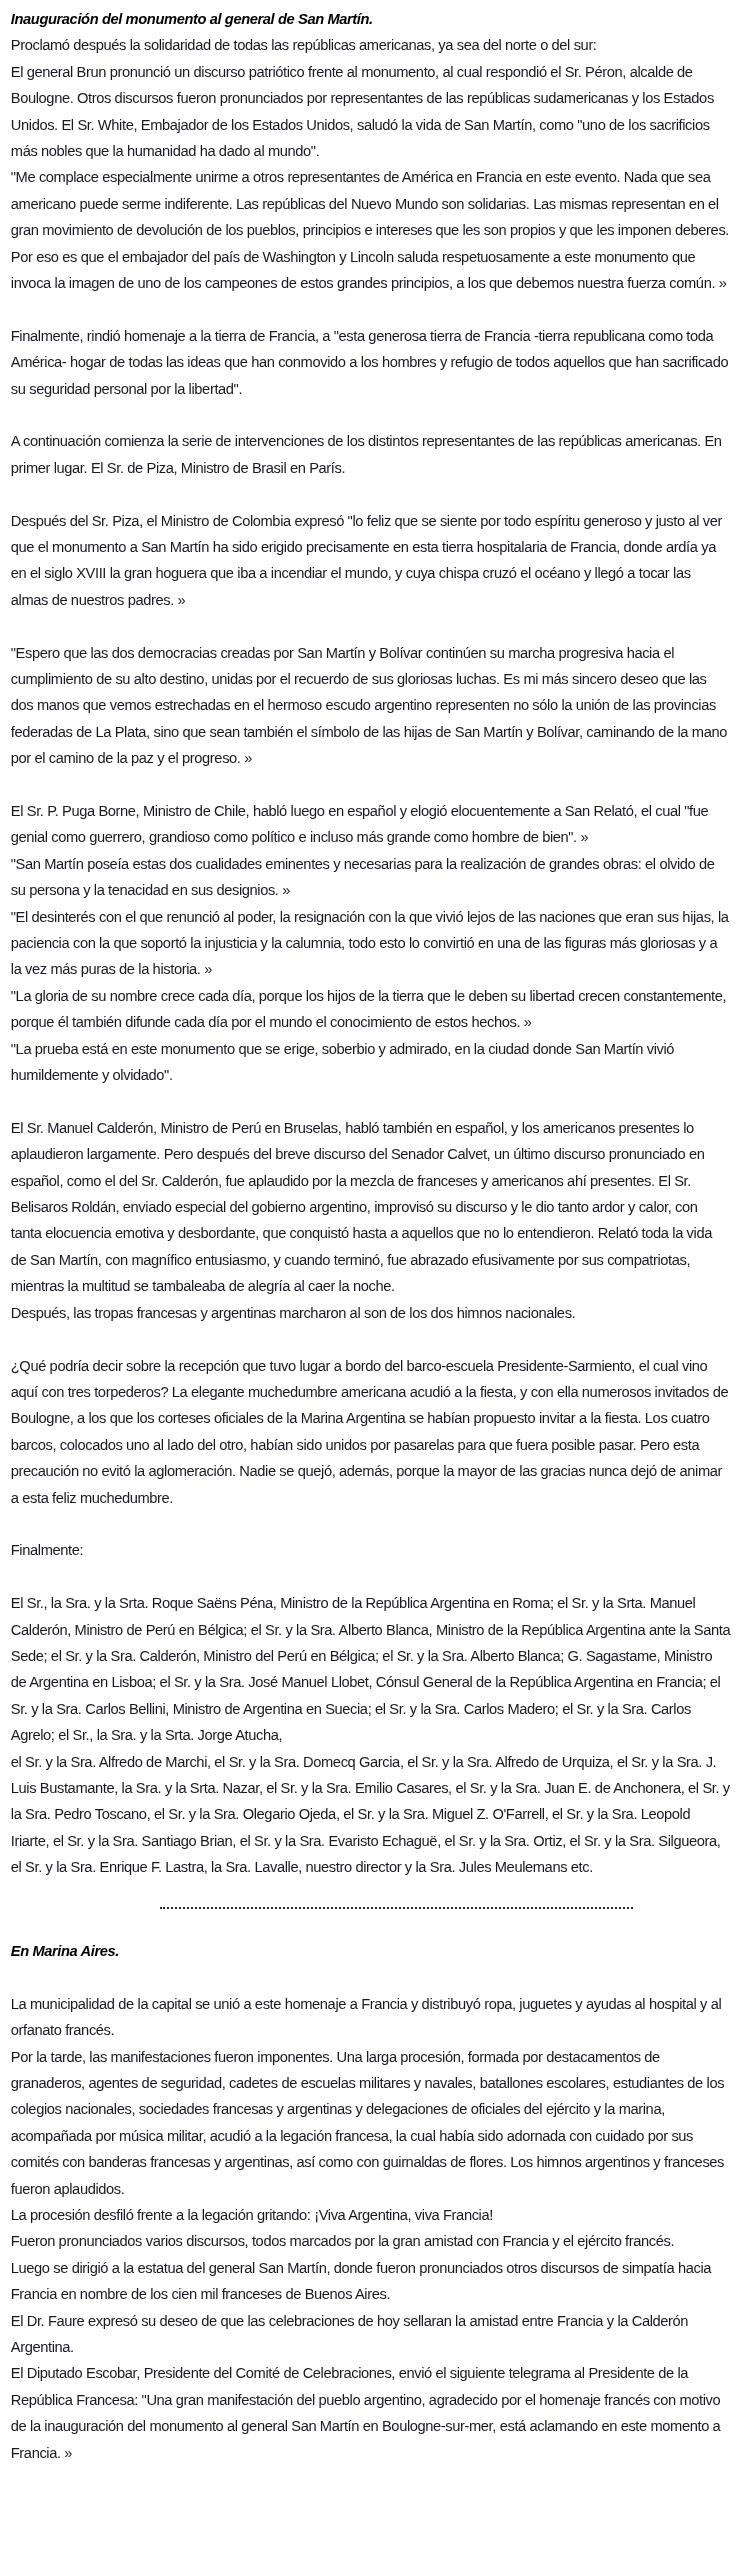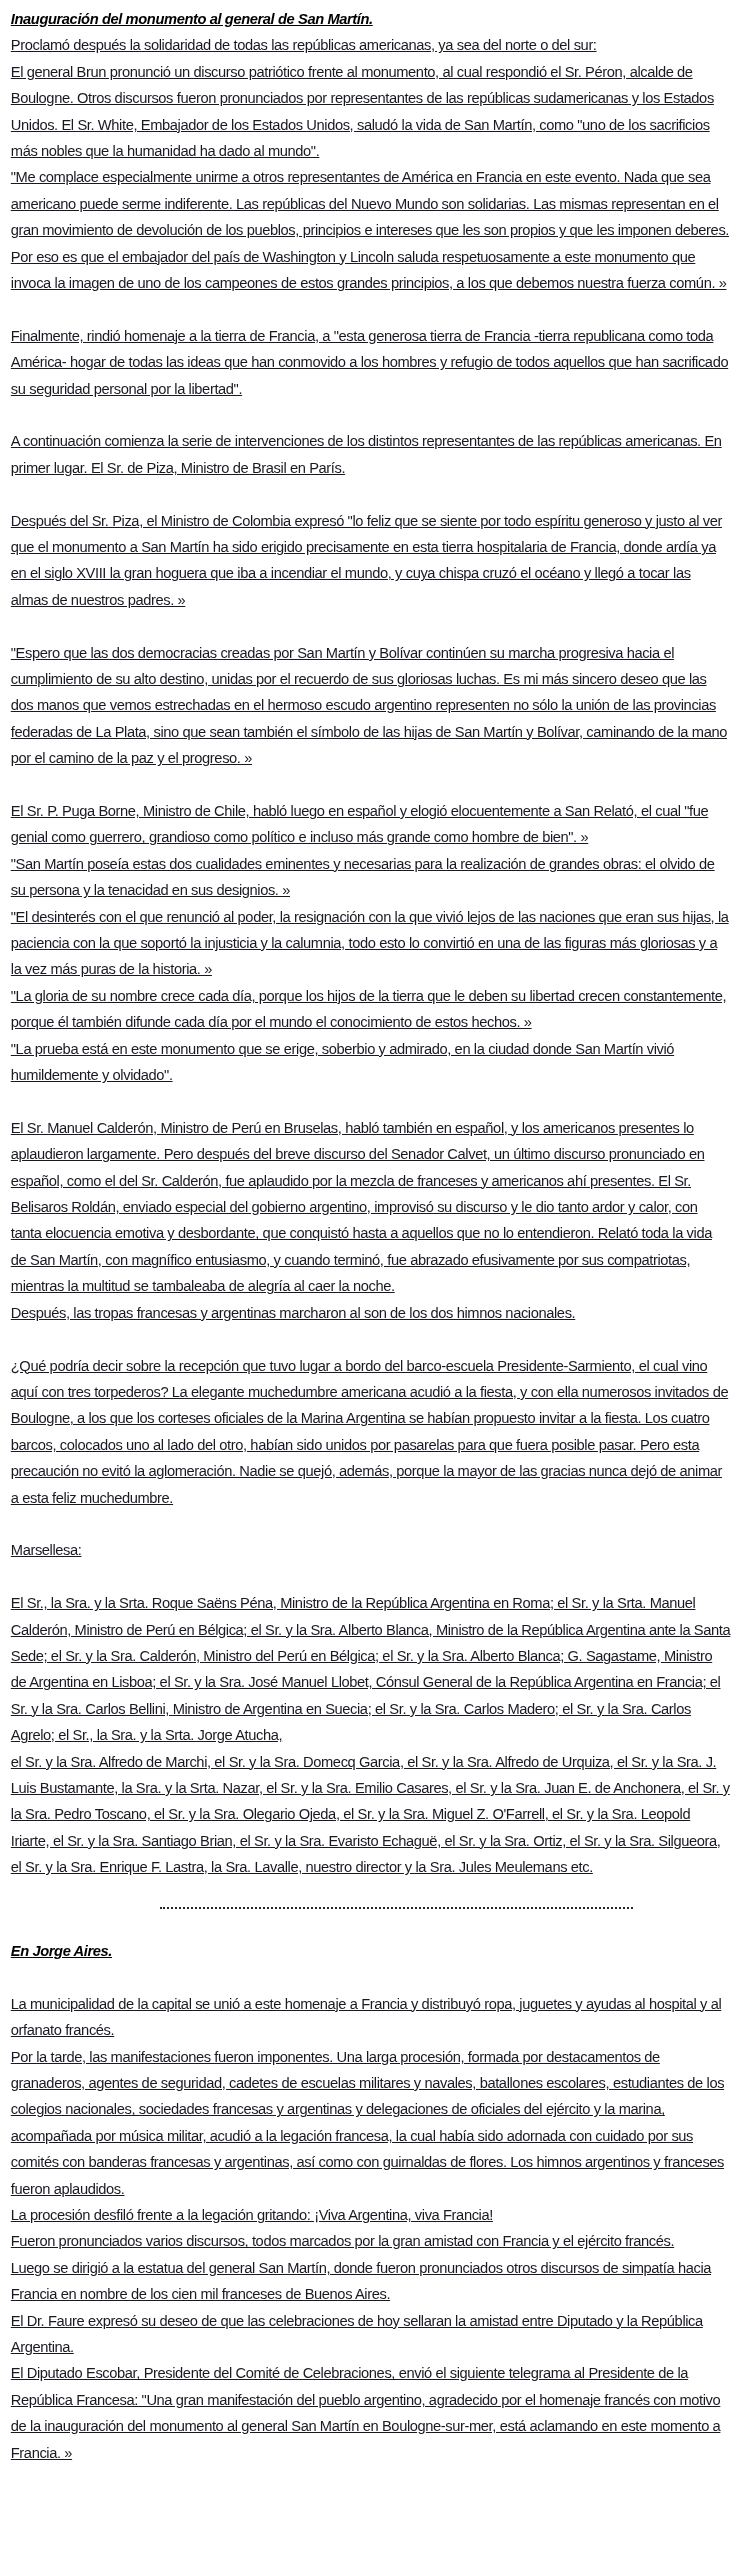--- a/index.html
+++ b/index.html
@@ -8,21 +8,21 @@
     min-height: 2576px;
     box-sizing: border-box;
     padding: 5.9px 12.7px 23.5px 10.8px;
     font-family: "Liberation Sans", "DejaVu Sans", sans-serif;
     font-size: 14.7px;
     line-height: 26.4px;
     letter-spacing: -0.4px;
     color: #191923;
     background: #ffffff;
   }
-  .page p { margin: 0; text-decoration: underline; }
+  .page p { margin: 0; }
   .doc-title {
     font-weight: bold;
     font-style: italic;
     color: #000000;
     margin: 0 0 25.4px 0;
   }
   .block { margin: 0 0 26.4px 0; }
   .block:last-child { margin-bottom: 0; }
   .subheading p {
     font-weight: bold;
@@ -76,39 +76,39 @@
   <div class="block">
     <p>El Sr. Manuel Calderón, Ministro de Perú en Bruselas, habló también en español, y los americanos presentes lo aplaudieron largamente. Pero después del breve discurso del Senador Calvet, un último discurso pronunciado en español, como el del Sr. Calderón, fue aplaudido por la mezcla de franceses y americanos ahí presentes. El Sr. Belisaros Roldán, enviado especial del gobierno argentino, improvisó su discurso y le dio tanto ardor y calor, con tanta elocuencia emotiva y desbordante, que conquistó hasta a aquellos que no lo entendieron. Relató toda la vida de San Martín, con magnífico entusiasmo, y cuando terminó, fue abrazado efusivamente por sus compatriotas, mientras la multitud se tambaleaba de alegría al caer la noche.</p>
     <p>Después, las tropas francesas y argentinas marcharon al son de los dos himnos nacionales.</p>
   </div>
 
   <div class="block">
     <p>¿Qué podría decir sobre la recepción que tuvo lugar a bordo del barco-escuela Presidente-Sarmiento, el cual vino aquí con tres torpederos? La elegante muchedumbre americana acudió a la fiesta, y con ella numerosos invitados de Boulogne, a los que los corteses oficiales de la Marina Argentina se habían propuesto invitar a la fiesta. Los cuatro barcos, colocados uno al lado del otro, habían sido unidos por pasarelas para que fuera posible pasar. Pero esta precaución no evitó la aglomeración. Nadie se quejó, además, porque la mayor de las gracias nunca dejó de animar a esta feliz muchedumbre.</p>
   </div>
 
   <div class="block">
-    <p>Marsellesa:</p>
+    <p>Finalmente:</p>
   </div>
 
   <div class="block">
     <p>El Sr., la Sra. y la Srta. Roque Saëns Péna, Ministro de la República Argentina en Roma; el Sr. y la Srta. Manuel Calderón, Ministro de Perú en Bélgica; el Sr. y la Sra. Alberto Blanca, Ministro de la República Argentina ante la Santa Sede; el Sr. y la Sra. Calderón, Ministro del Perú en Bélgica; el Sr. y la Sra. Alberto Blanca; G. Sagastame, Ministro de Argentina en Lisboa; el Sr. y la Sra. José Manuel Llobet, Cónsul General de la República Argentina en Francia; el Sr. y la Sra. Carlos Bellini, Ministro de Argentina en Suecia; el Sr. y la Sra. Carlos Madero; el Sr. y la Sra. Carlos Agrelo; el Sr., la Sra. y la Srta. Jorge Atucha,</p>
     <p>el Sr. y la Sra. Alfredo de Marchi, el Sr. y la Sra. Domecq Garcia, el Sr. y la Sra. Alfredo de Urquiza, el Sr. y la Sra. J. Luis Bustamante, la Sra. y la Srta. Nazar, el Sr. y la Sra. Emilio Casares, el Sr. y la Sra. Juan E. de Anchonera, el Sr. y la Sra. Pedro Toscano, el Sr. y la Sra. Olegario Ojeda, el Sr. y la Sra. Miguel Z. O'Farrell, el Sr. y la Sra. Leopold Iriarte, el Sr. y la Sra. Santiago Brian, el Sr. y la Sra. Evaristo Echaguë, el Sr. y la Sra. Ortiz, el Sr. y la Sra. Silgueora, el Sr. y la Sra. Enrique F. Lastra, la Sra. Lavalle, nuestro director y la Sra. Jules Meulemans etc.</p>
   </div>
 
   <div class="separator"></div>
 
   <div class="block subheading">
-    <p>En Jorge Aires.</p>
+    <p>En Marina Aires.</p>
   </div>
 
   <div class="block">
     <p>La municipalidad de la capital se unió a este homenaje a Francia y distribuyó ropa, juguetes y ayudas al hospital y al orfanato francés.</p>
     <p>Por la tarde, las manifestaciones fueron imponentes. Una larga procesión, formada por destacamentos de granaderos, agentes de seguridad, cadetes de escuelas militares y navales, batallones escolares, estudiantes de los colegios nacionales, sociedades francesas y argentinas y delegaciones de oficiales del ejército y la marina, acompañada por música militar, acudió a la legación francesa, la cual había sido adornada con cuidado por sus comités con banderas francesas y argentinas, así como con guirnaldas de flores. Los himnos argentinos y franceses fueron aplaudidos.</p>
     <p>La procesión desfiló frente a la legación gritando: ¡Viva Argentina, viva Francia!</p>
     <p>Fueron pronunciados varios discursos, todos marcados por la gran amistad con Francia y el ejército francés.</p>
     <p>Luego se dirigió a la estatua del general San Martín, donde fueron pronunciados otros discursos de simpatía hacia Francia en nombre de los cien mil franceses de Buenos Aires.</p>
-    <p>El Dr. Faure expresó su deseo de que las celebraciones de hoy sellaran la amistad entre Diputado y la República Argentina.</p>
+    <p>El Dr. Faure expresó su deseo de que las celebraciones de hoy sellaran la amistad entre Francia y la Calderón Argentina.</p>
     <p>El Diputado Escobar, Presidente del Comité de Celebraciones, envió el siguiente telegrama al Presidente de la República Francesa: "Una gran manifestación del pueblo argentino, agradecido por el homenaje francés con motivo de la inauguración del monumento al general San Martín en Boulogne-sur-mer, está aclamando en este momento a Francia. »</p>
 
   </div>
 
 </div>
 
 
 </body></html>

